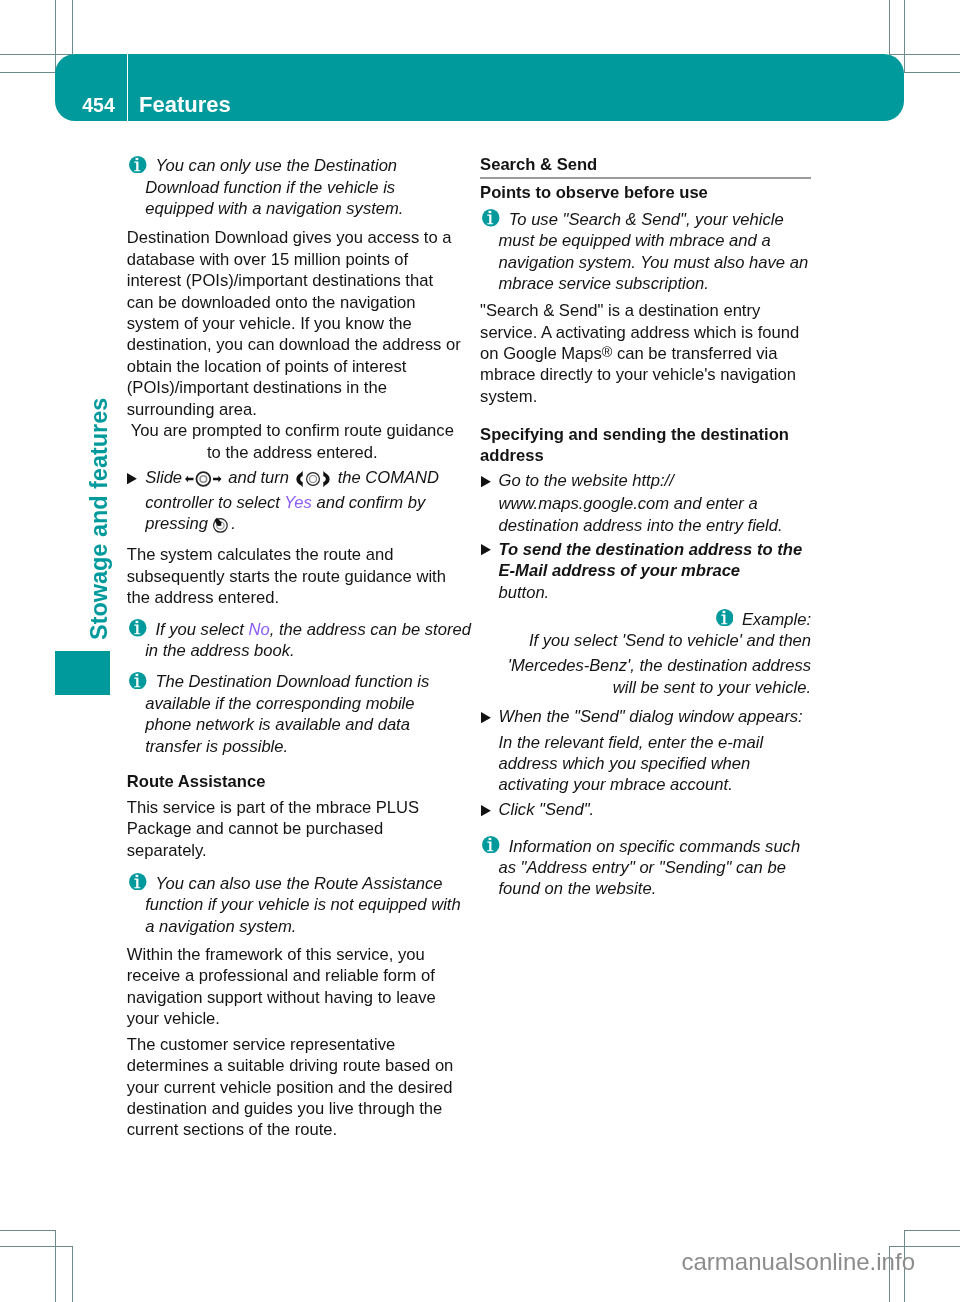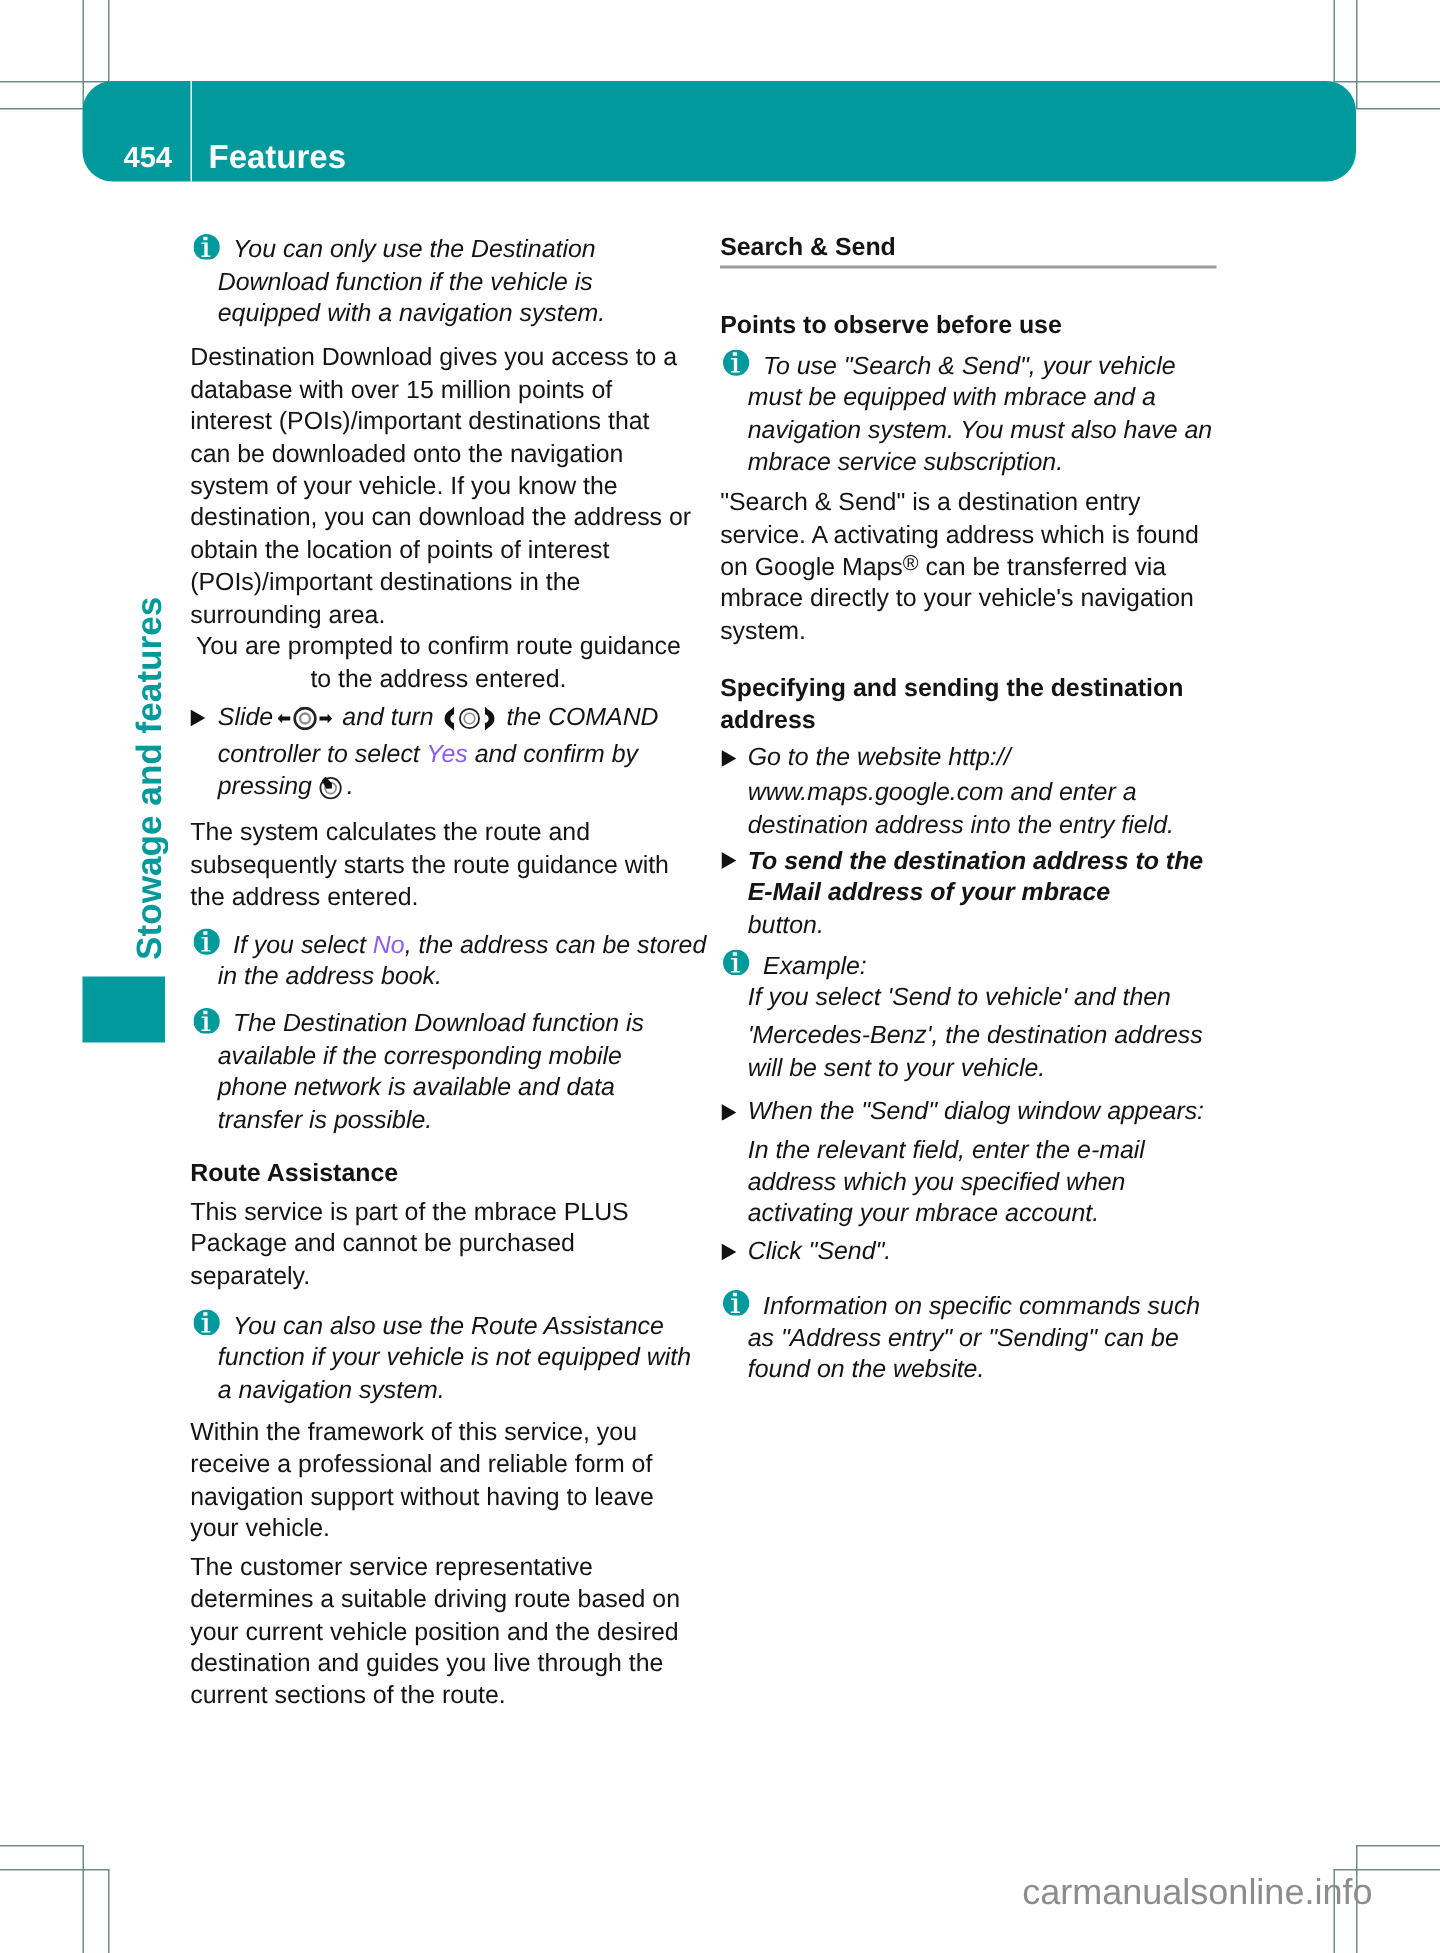--- a/index.html
+++ b/index.html
@@ -188,21 +188,21 @@
         <span class="ln"><span>determines a suitable driving route based on</span></span>
         <span class="ln"><span>your current vehicle position and the desired</span></span>
         <span class="ln"><span>destination and guides you live through the</span></span>
         <span class="ln"><span>current sections of the route.</span></span>
       </div>
     </div>
   <div class="col" id="colR">
       <div class="blk h1" style="margin-top: 154.32px;">
         <span class="ln"><span>Search &amp; Send</span></span>
       </div>
-      <div class="blk h2" style="margin-top: 27px;">
+      <div class="blk h2" style="margin-top: 3px;">
         <span class="ln"><span>Points to observe before use</span></span>
       </div>
       <div class="blk note" style="margin-top: 5.6px;">
         <span class="ln"><span class="ico" style="width: 28.6px;"><svg width="17.5" height="17.5" viewBox="0 0 17.5 17.5" style="top:-15.65px;left:2.4px" aria-hidden="true">
               <circle cx="8.75" cy="8.75" r="8.75" fill="#009a9c"></circle>
               <path d="M6.55 1.8 h2.75 v2.3 h-2.75 z" fill="#fff"></path>
               <path d="M5.3 5.6 H9.45 V14.3 H11.3 V15.35 H5.25 V14.3 H7.2 V6.65 H5.3 Z" fill="#fff"></path>
             </svg></span><span>To use "Search &amp; Send", your vehicle</span></span>
         <span class="ln"><span>must be equipped with mbrace and a</span></span>
         <span class="ln"><span>navigation system. You must also have an</span></span>
@@ -226,21 +226,21 @@
         <span class="ln" style="margin-top: 1.25px;"><span>www.maps.google.com and enter a</span></span>
         <span class="ln" style="margin-top: 0.3px;"><span>destination address into the entry field.</span></span>
       </div>
       <div class="blk step" style="margin-top: 2.9px;">
         <span class="ln"><span class="ico" style="width: 18.4px;"><svg width="9.9" height="11.3" viewBox="0 0 9.9 11.3" style="top:-10.5px;left:0.6px" aria-hidden="true">
               <path d="M0 0 L9.9 5.65 L0 11.3 Z" fill="#121212"></path>
             </svg></span><span style="font-weight: bold;">To send the destination address to the</span></span>
         <span class="ln" style="margin-top: -0.55px;"><span style="font-weight: bold;">E-Mail address of your mbrace</span></span>
         <span class="ln" style="margin-top: 1.2px;"><span>button.</span></span>
       </div>
-      <div class="blk note" style="margin-top: 4.7px;">
+      <div class="blk note" style="margin-top: 4.7px; text-align: right;">
         <span class="ln"><span class="ico" style="width: 28.6px;"><svg width="17.5" height="17.5" viewBox="0 0 17.5 17.5" style="top:-15.65px;left:2.4px" aria-hidden="true">
               <circle cx="8.75" cy="8.75" r="8.75" fill="#009a9c"></circle>
               <path d="M6.55 1.8 h2.75 v2.3 h-2.75 z" fill="#fff"></path>
               <path d="M5.3 5.6 H9.45 V14.3 H11.3 V15.35 H5.25 V14.3 H7.2 V6.65 H5.3 Z" fill="#fff"></path>
             </svg></span><span>Example:</span></span>
         <span class="ln"><span>If you select 'Send to vehicle' and then</span></span>
         <span class="ln" style="margin-top: 3.75px;"><span>'Mercedes-Benz', the destination address</span></span>
         <span class="ln"><span>will be sent to your vehicle.</span></span>
       </div>
       <div class="blk step" style="margin-top: 8.15px;">

